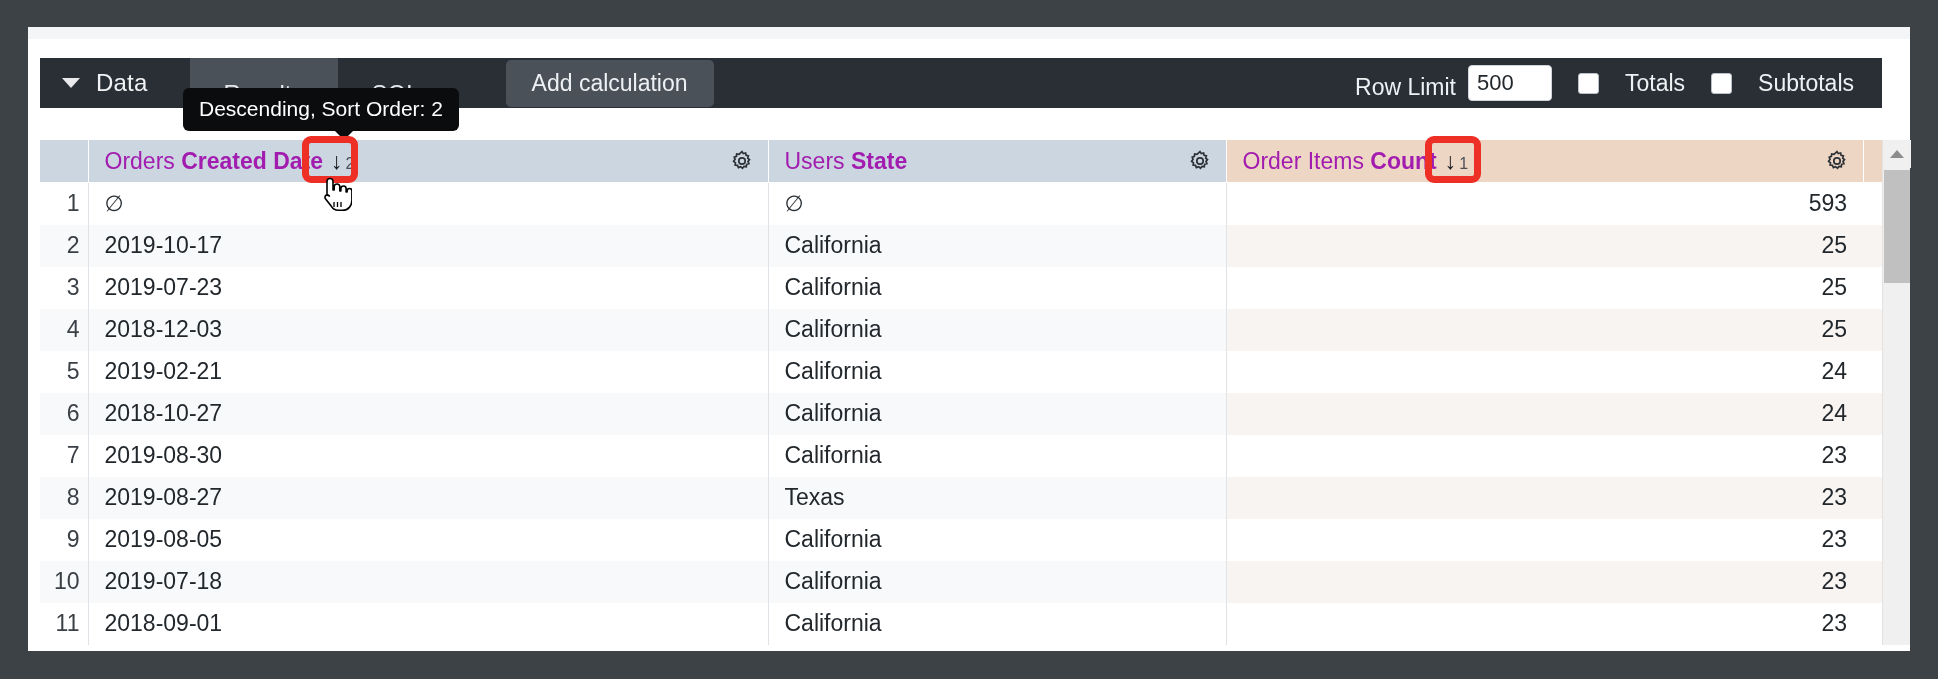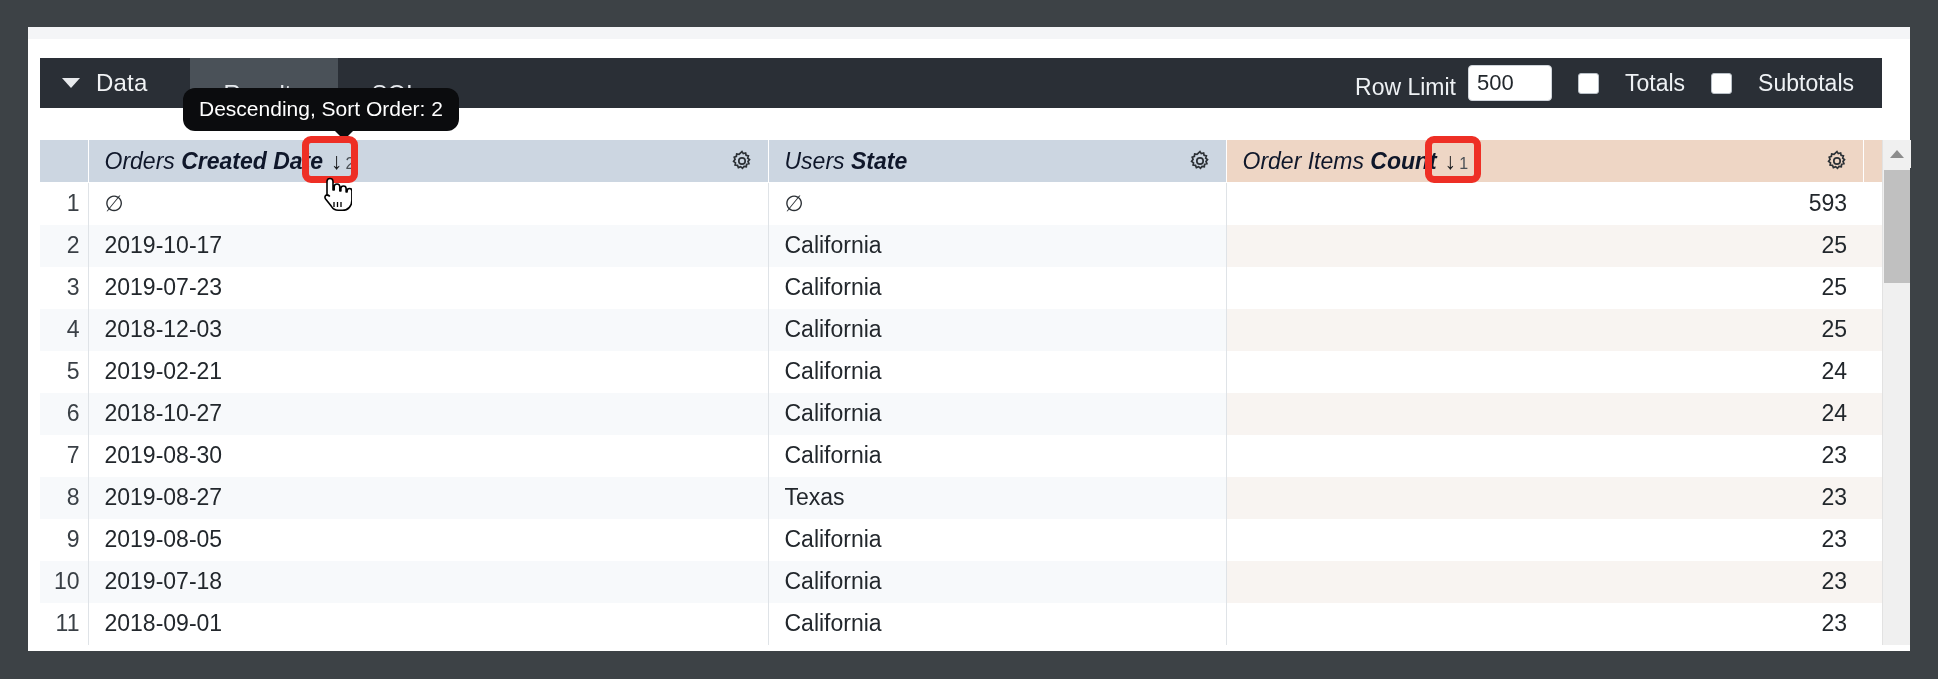--- a/index.html
+++ b/index.html
@@ -106,21 +106,21 @@
   .chk-label { color: #eef1f4; font-size: 23px; }
 
   
   .tooltip {
     position: absolute;
     left: 183px; top: 88px;
     background: #0b0c0e;
     color: #ffffff;
     font-size: 21px;
     padding: 9px 16px 10px 16px;
-    border-radius: 12px;
+    border-radius: 6px;
     white-space: nowrap;
     z-index: 40;
   }
   .tooltip:after {
     content: "";
     position: absolute;
     left: 151px; bottom: -9px;
     border-left: 10px solid transparent;
     border-right: 10px solid transparent;
     border-top: 10px solid #0b0c0e;
@@ -156,21 +156,21 @@
   th.h-blue  { background: #ccd6e1; border-bottom: 1px solid #ffffff;
                border-left: 1px solid #ffffff; }
   th.h-peach { background: #eed6c5; border-bottom: 1px solid #ffffff;
                border-left: 1px solid #ffffff; }
   .hdr-inner {
     display: flex; align-items: center;
     padding: 0 14px 0 16px;
     height: 42px;
     position: relative;
   }
-  .hdr-title { color: #0f172a; white-space: nowrap; font-style: italic; }
+  .hdr-title { color: #a21caf; white-space: nowrap; }
   .hdr-title b { font-weight: bold; }
   .sort-box {
     display: inline-flex; align-items: baseline;
     margin-left: 8px; gap: 3px;
   }
   .sort-arrow { font-size: 23px; color: #17191c; line-height: 1; }
   .sort-num   { font-size: 16px; color: #4a5056; }
   .gear {
     margin-left: auto;
     display: inline-flex; align-items: center;
@@ -269,20 +269,21 @@
 
     <div class="tabs">
       <div class="tab active">
         <span>Results</span>
       </div>
       <div class="tab">
         <span>SQL</span>
       </div>
     </div>
 
+    <button class="add-calc">Add calculation</button>
 
     <div class="toolbar-right">
       <div class="rowlimit-group">
         <span class="rowlimit-label">Row Limit</span>
         <input class="rowlimit-input" type="text" value="500" style="">
       </div>
 
       <div class="chk-group">
         <span class="chkbox"></span>
         <span class="chk-label">Totals</span>

